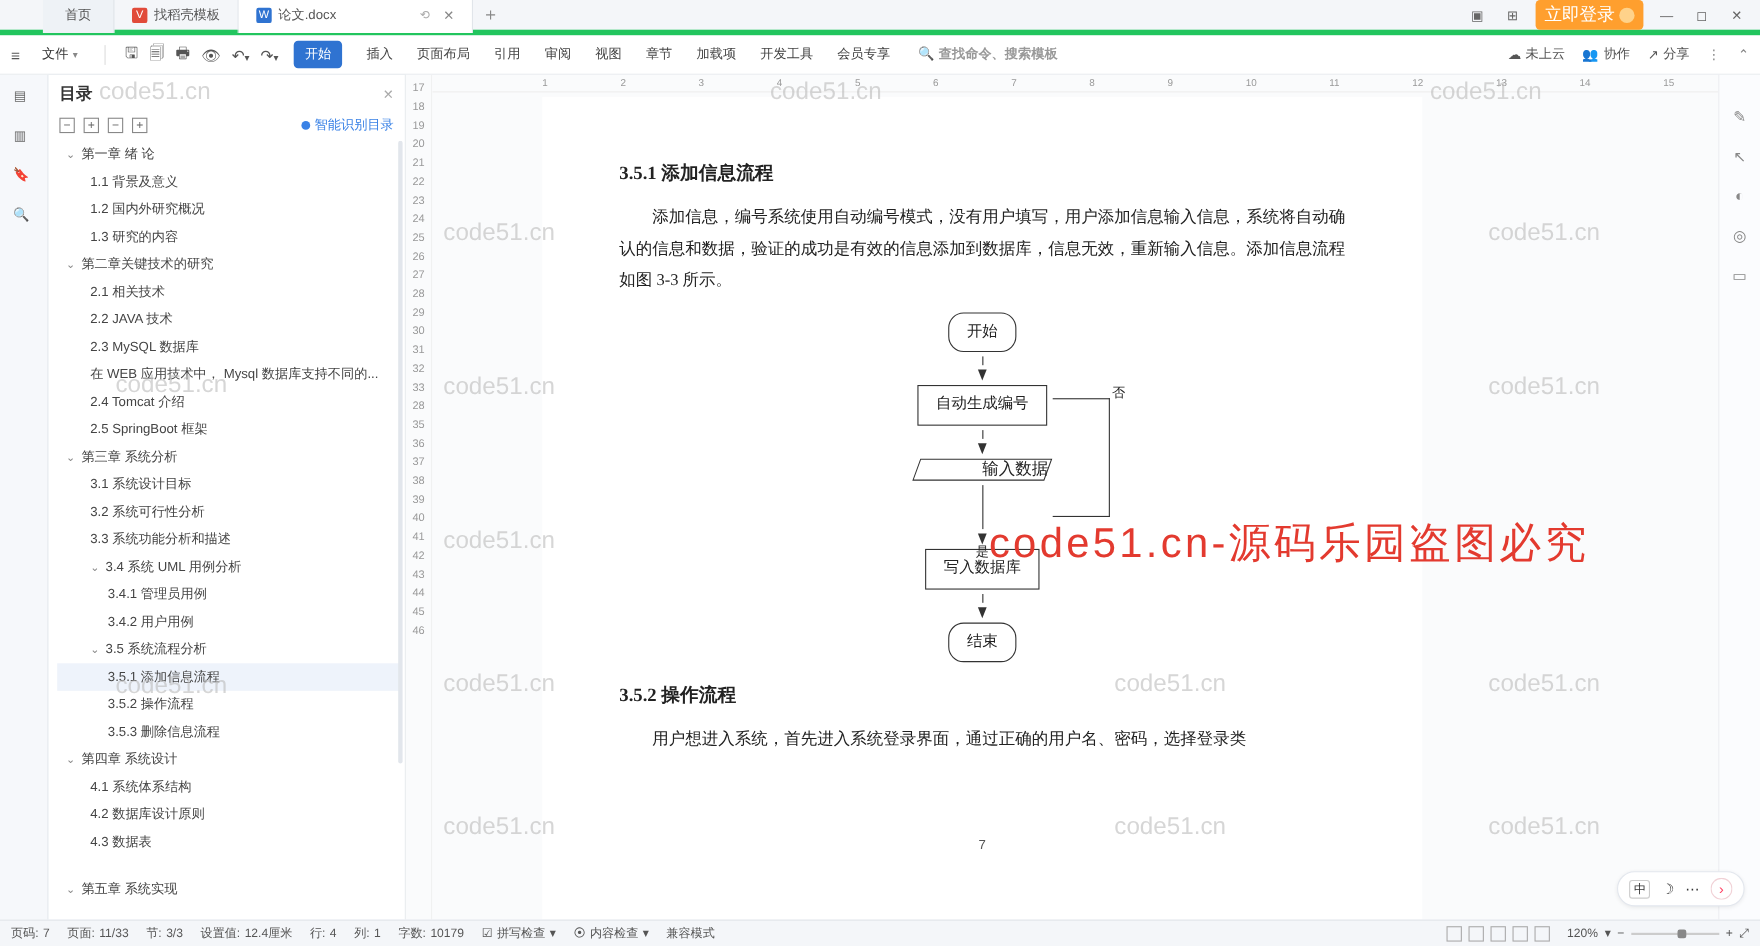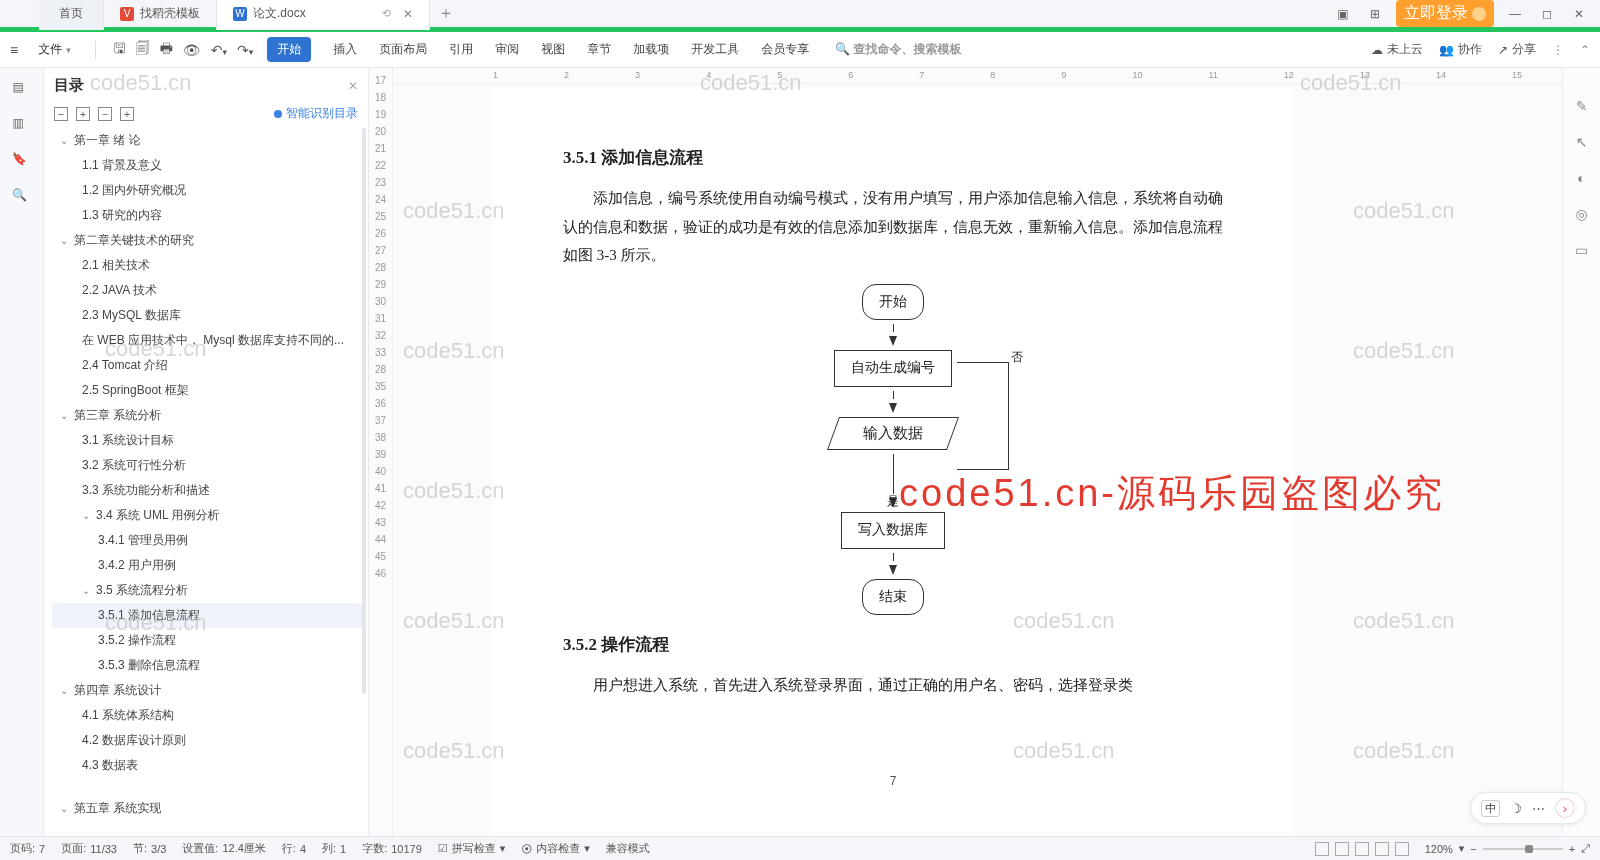--- a/index.html
+++ b/index.html
@@ -70,21 +70,21 @@
   .hruler .marks { position: absolute; left: 100px; right: 40px; top: 2px; display: flex; justify-content: space-between; font-size: 9px; color: #999; }
   .page { position: absolute; left: 100px; top: 20px; width: 800px; min-height: 760px; background: #fff; padding: 40px 70px; font-size: 15px; line-height: 1.9; color: #222; }
   .page h4 { font-size: 17px; font-weight: 600; margin: 14px 0 10px; font-family: "SimSun", serif; }
   .page p.body { text-indent: 2em; font-family: "SimSun", serif; }
   .page .caption { text-align: center; font-size: 14px; margin-top: 18px; font-family: "SimSun", serif; }
   .page .pagenum { text-align: center; font-size: 12px; margin-top: 70px; color: #555; }
 
   .flowchart { display: flex; flex-direction: column; align-items: center; gap: 8px; margin-top: 14px; }
   .fc-node { border: 1px solid #333; padding: 4px 16px; font-size: 14px; background: #fff; font-family: "SimSun", serif; }
   .fc-term { border-radius: 14px; }
-  .fc-para { position: relative; width: 120px; height: 33px; border: none; display: flex; align-items: center; justify-content: center; }
+  .fc-para { position: relative; width: 120px; height: 20px; border: none; display: flex; align-items: center; justify-content: flex-end; }
   .fc-para::before { content: ""; position: absolute; inset: 0; border: 1px solid #333; transform: skewX(-20deg); }
   .fc-para span { position: relative; } 
   .arrow { width: 0; height: 0; border-left: 4px solid transparent; border-right: 4px solid transparent; border-top: 10px solid #333; }
   .arrow-line { width: 1px; height: 8px; background: #333; }
   .side-loop { position: absolute; right: -56px; top: 78px; width: 52px; height: 108px; border-top: 1px solid #333; border-right: 1px solid #333; border-bottom: 1px solid #333; }
   .flow-wrap { position: relative; }
   .lbl-no { position: absolute; right: -70px; top: 62px; font-size: 12px; }
   .lbl-yes { position: absolute; left: 50%; transform: translateX(-50%); top: 206px; font-size: 12px; }
 
   .rightrail { width: 38px; background: #fbfcfe; border-left: 1px solid #eaecef; display: flex; flex-direction: column; align-items: center; gap: 20px; padding-top: 30px; }

